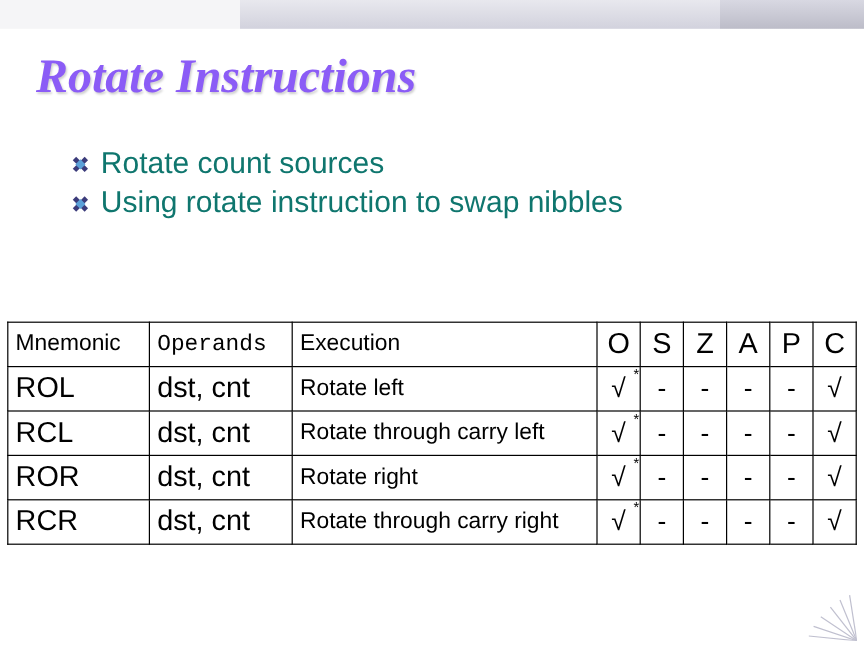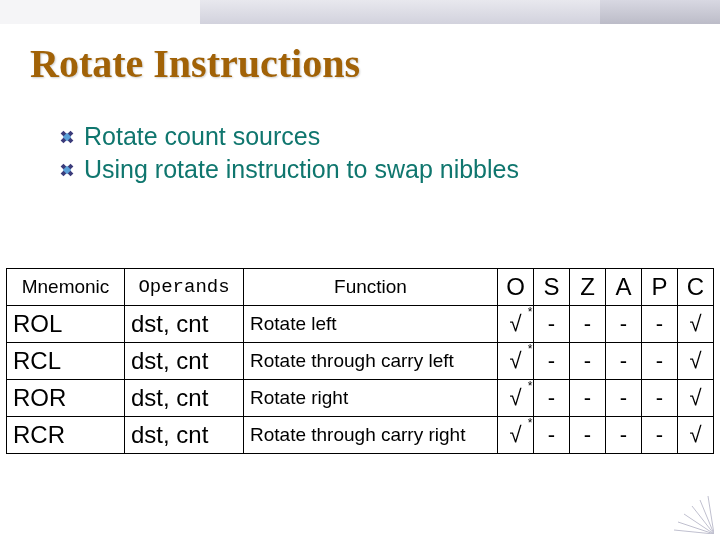--- a/index.html
+++ b/index.html
@@ -21,21 +21,22 @@
   .header-seg { flex: 1; }
   .header-seg:nth-child(1){ background:#f5f5f7; }
   .header-seg:nth-child(2){ background:linear-gradient(to bottom,#e8e8ee,#d2d2dd); flex:2; }
   .header-seg:nth-child(3){ background:linear-gradient(to bottom,#d8d8e2,#bcbcc8); flex:0.6; }
   .title {
     position: absolute;
     top: 40px;
     left: 30px;
     font-family: Georgia, 'Times New Roman', serif;
     font-size: 40px;
-    color: #a16207;
+    font-style: italic;
+    color: #8b5cf6;
     text-shadow: 1px 1px 2px rgba(0,0,0,0.2);
   }
   .bullets {
     position: absolute;
     top: 122px;
     left: 60px;
     width: 620px;
   }
   .bullet-row {
     display: flex;
@@ -75,21 +76,21 @@
   }
   th, td {
     border: 1px solid #000;
     padding: 4px 6px;
     vertical-align: middle;
     background: #fff;
   }
   th {
     font-weight: normal;
     font-size: 19px;
-    text-align: center;
+    text-align: left;
   }
   .flag-col { width: 36px; text-align: center; font-size: 24px; }
   th.flag-col { font-size: 24px; text-align: center; }
   .col-mn { width: 118px; font-size: 19px; }
   .col-op { width: 119px; font-family: Liberation Mono, monospace; }
   .col-fn { width: auto; }
   td.mn { font-size: 24px; }
   td.op { font-size: 24px; }
   td.fn { font-size: 19px; }
   td.flag { text-align: center; font-size: 22px; }
@@ -128,21 +129,21 @@
     <span class="bullet-text">Using rotate instruction to swap nibbles</span>
   </div>
 </div>
 
 <div class="table-wrap">
   <table>
     <thead>
       <tr>
         <th class="col-mn">Mnemonic</th>
         <th class="col-op">Operands</th>
-        <th class="col-fn">Function</th>
+        <th class="col-fn">Execution</th>
         <th class="flag-col">O</th>
         <th class="flag-col">S</th>
         <th class="flag-col">Z</th>
         <th class="flag-col">A</th>
         <th class="flag-col">P</th>
         <th class="flag-col">C</th>
       </tr>
     </thead>
     <tbody id="tbody">
         <tr>

